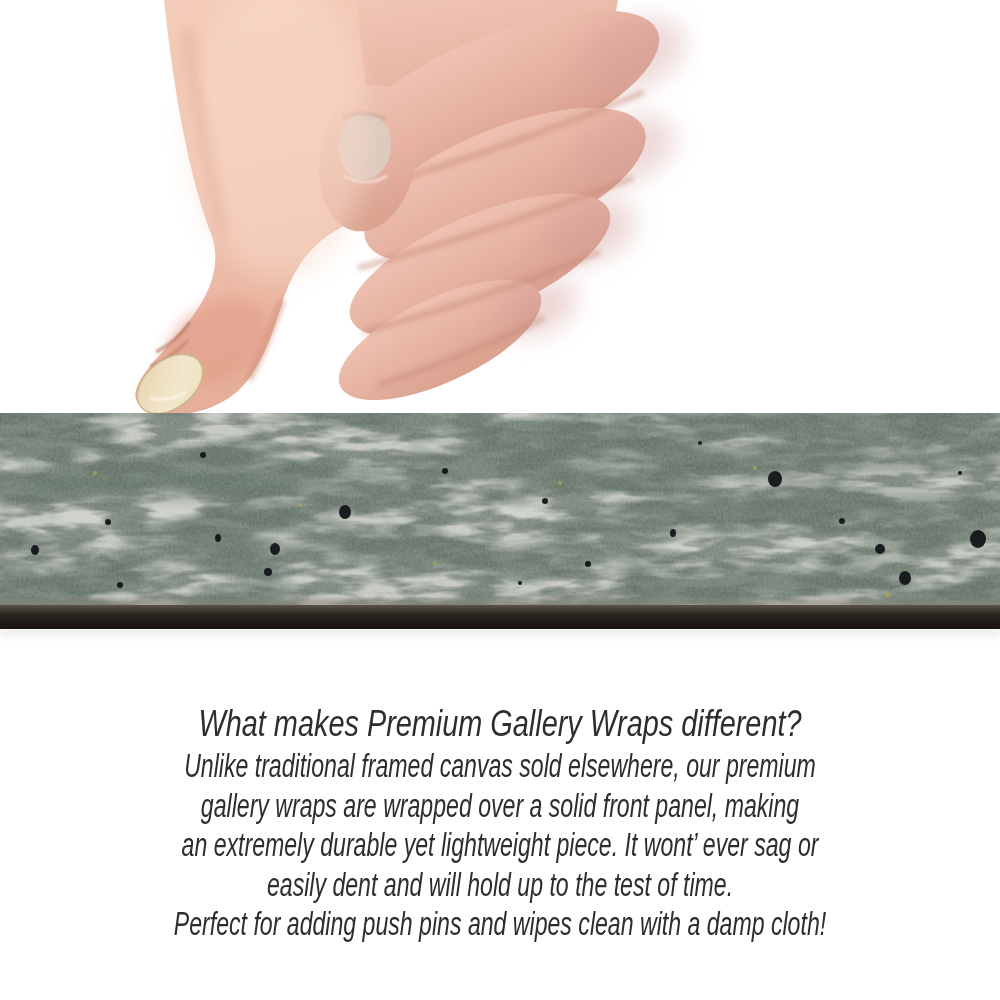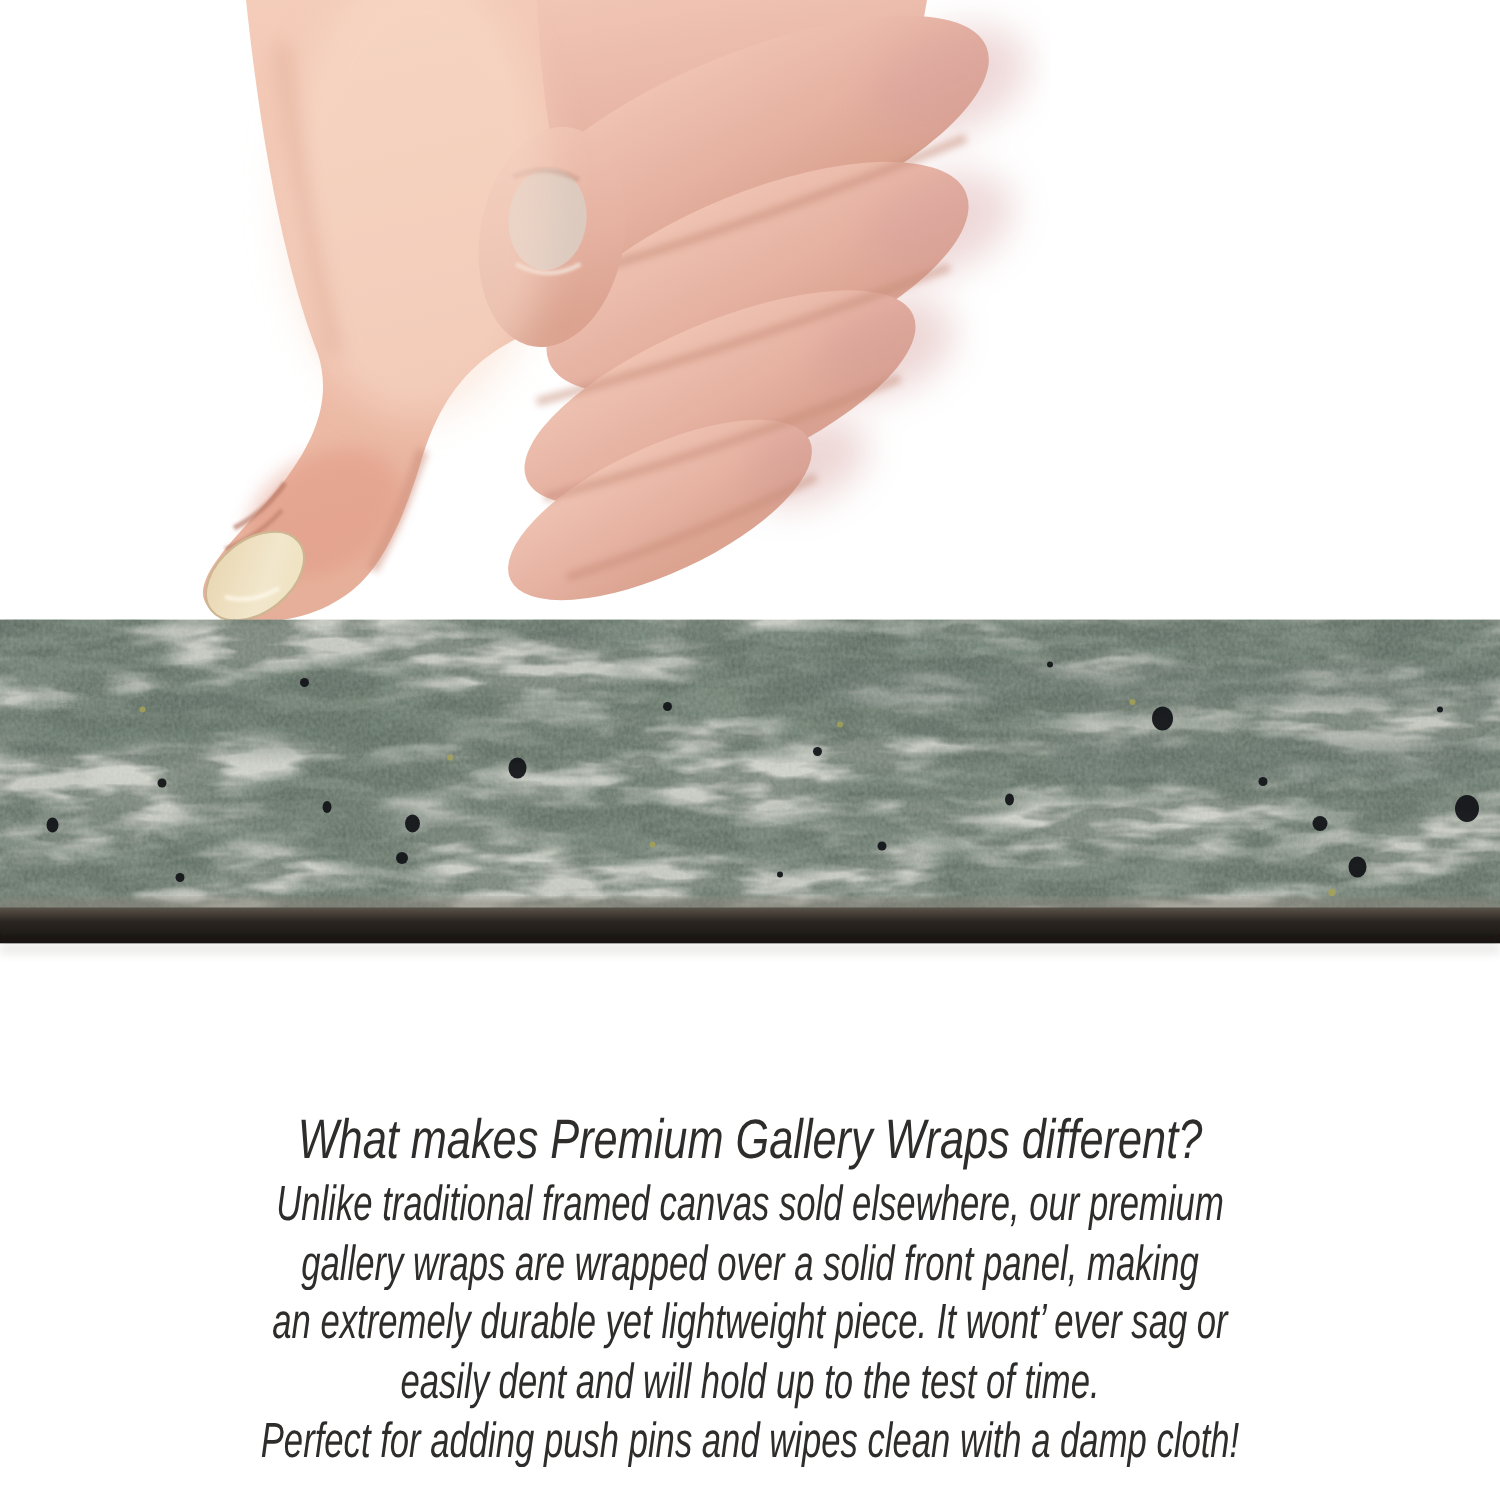--- a/index.html
+++ b/index.html
@@ -11,21 +11,20 @@
   .hand { position:absolute; left:128px; top:0; width:572px; height:418px; }
   .strip { position:absolute; left:0; top:413px; width:1000px; height:216px; }
   .strip-shadow {
     position:absolute; left:0; top:629px; width:1000px; height:7px;
     background:rgba(60,55,48,0.10); filter:blur(3px);
   }
   .copy {
     position:absolute; left:0; top:702px; width:1000px;
     text-align:center; font-style:italic;
     color:var(--text,#2e2d2b);
-    margin-top:36px;
   }
   .copy > div { white-space:nowrap; transform-origin:50% 50%; }
   .headline { font-size:37px; line-height:44px; transform:scaleX(0.78); font-weight:500; }
   .bodyline { font-size:33px; line-height:39.5px; transform:scaleX(0.70); }
 </style>
 </head>
 <body>
 
 <div class="stage">
 

